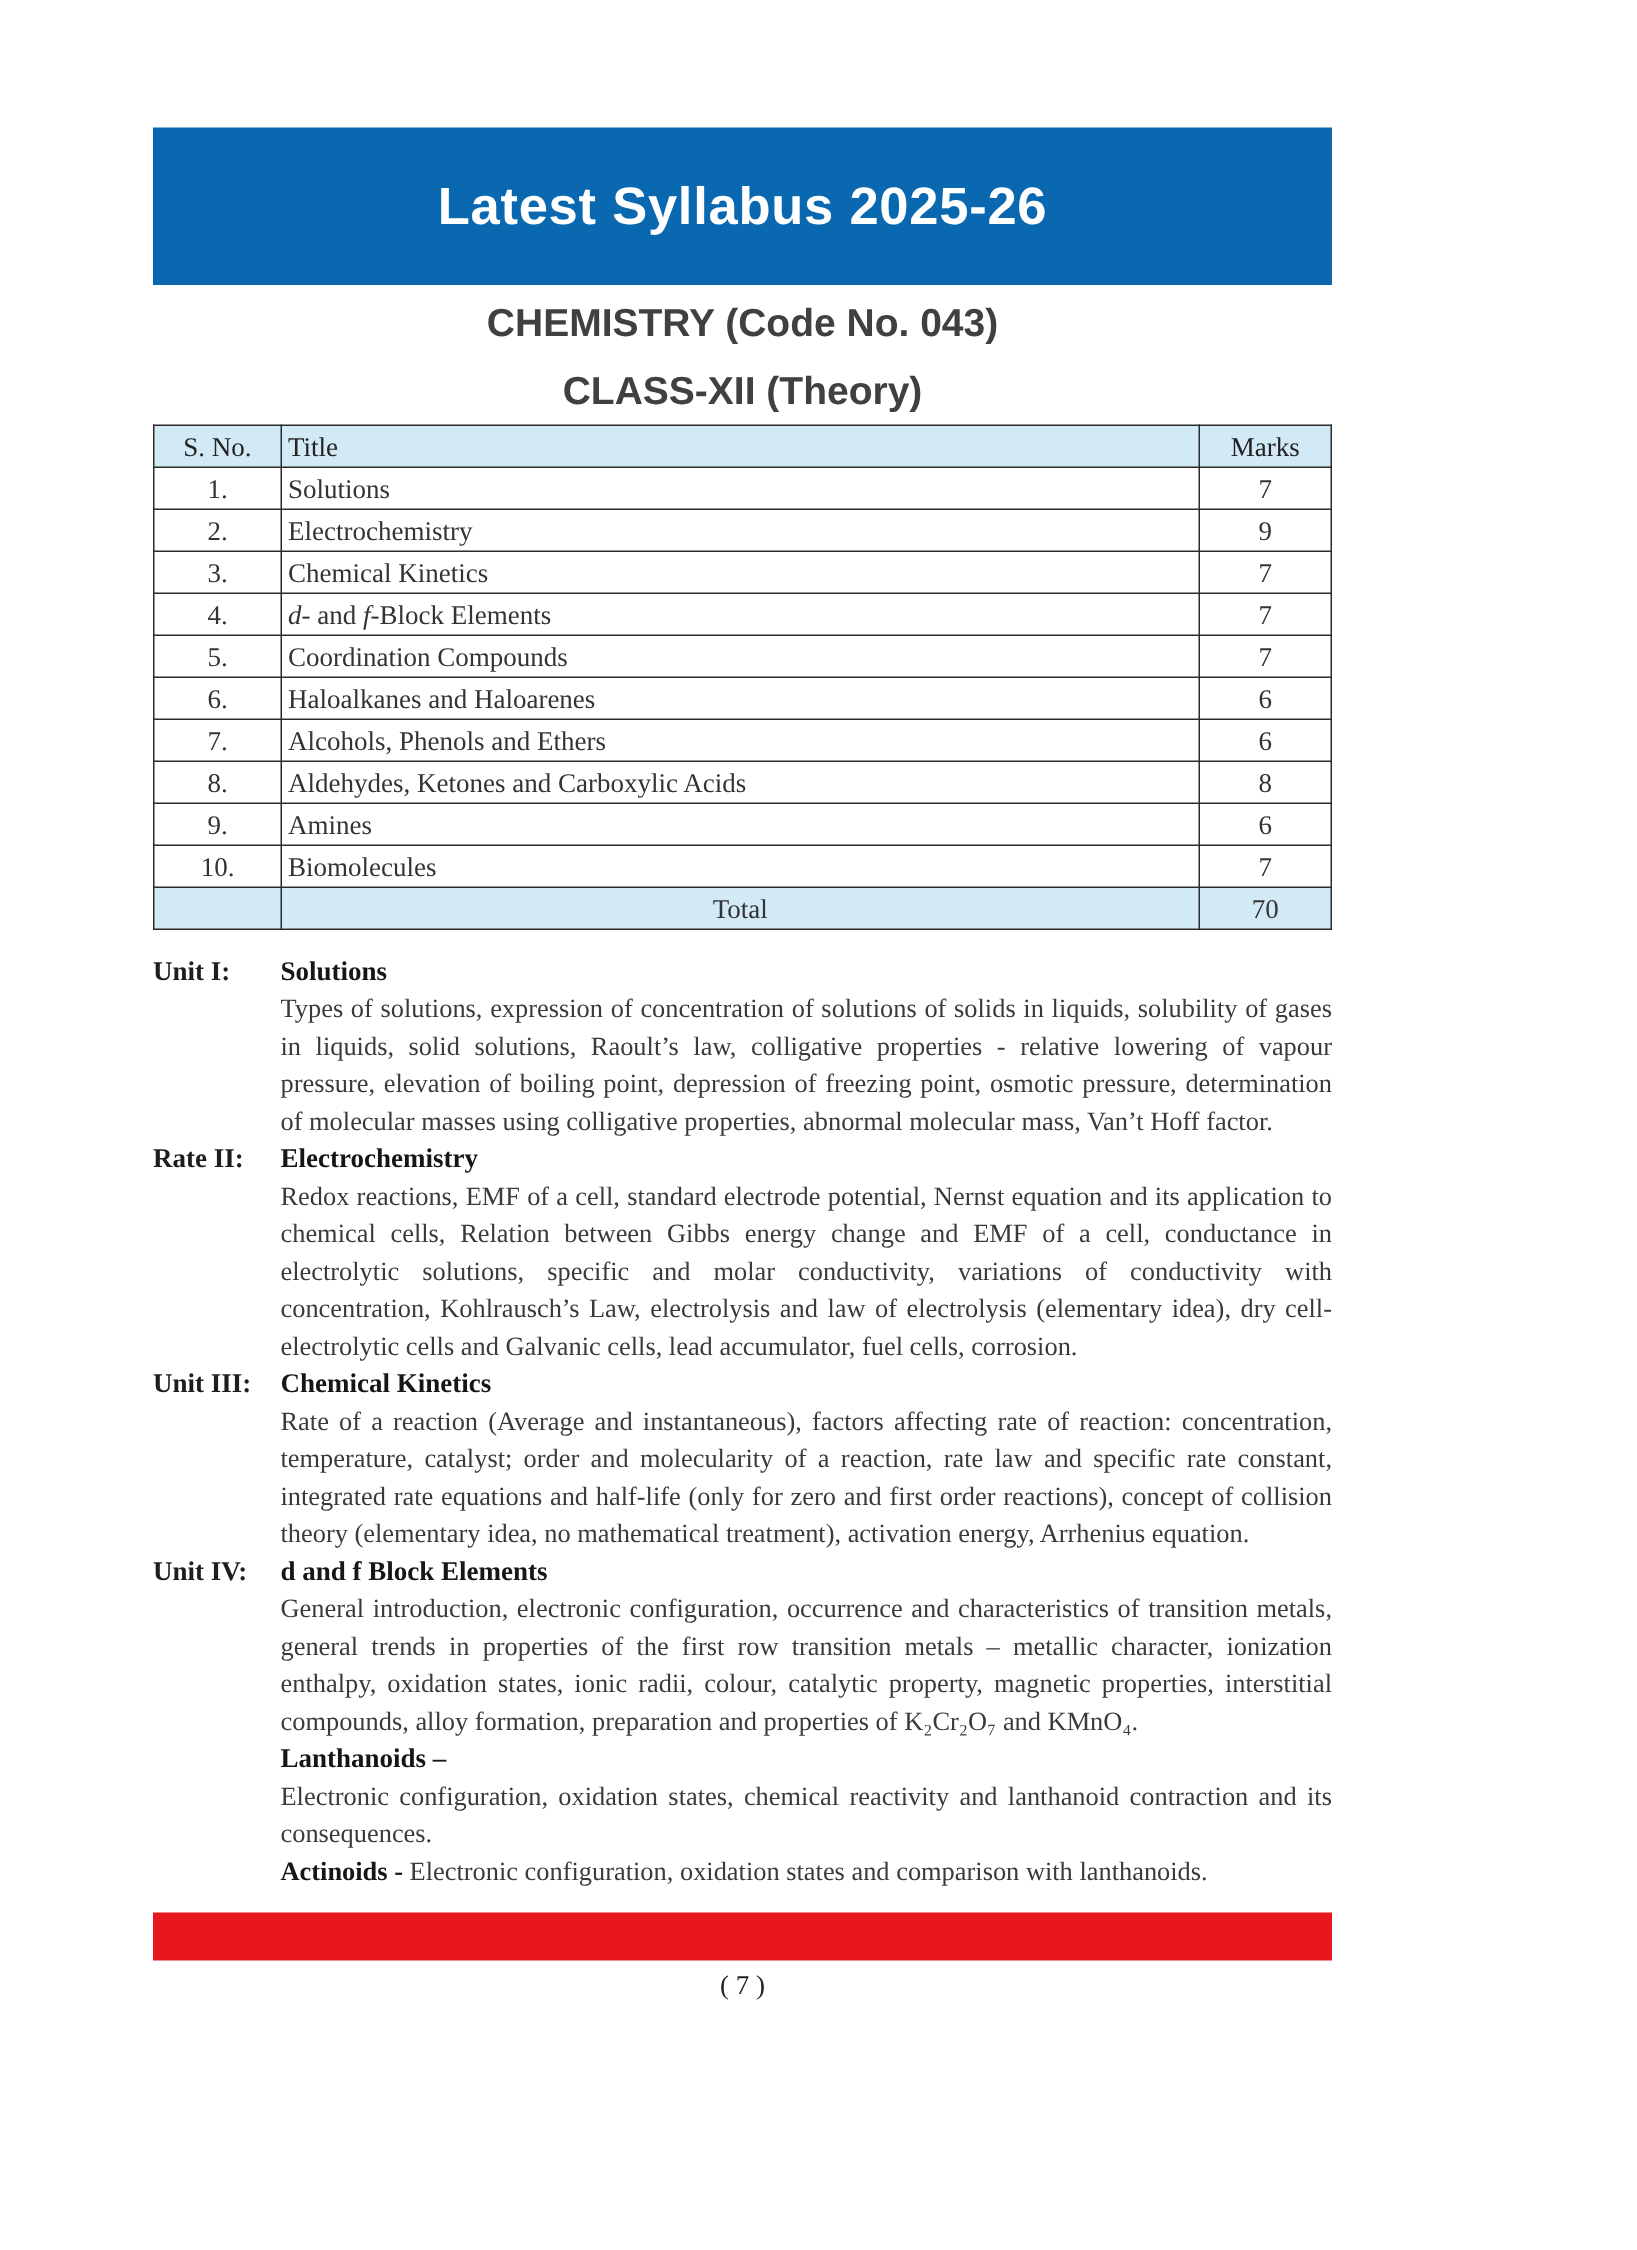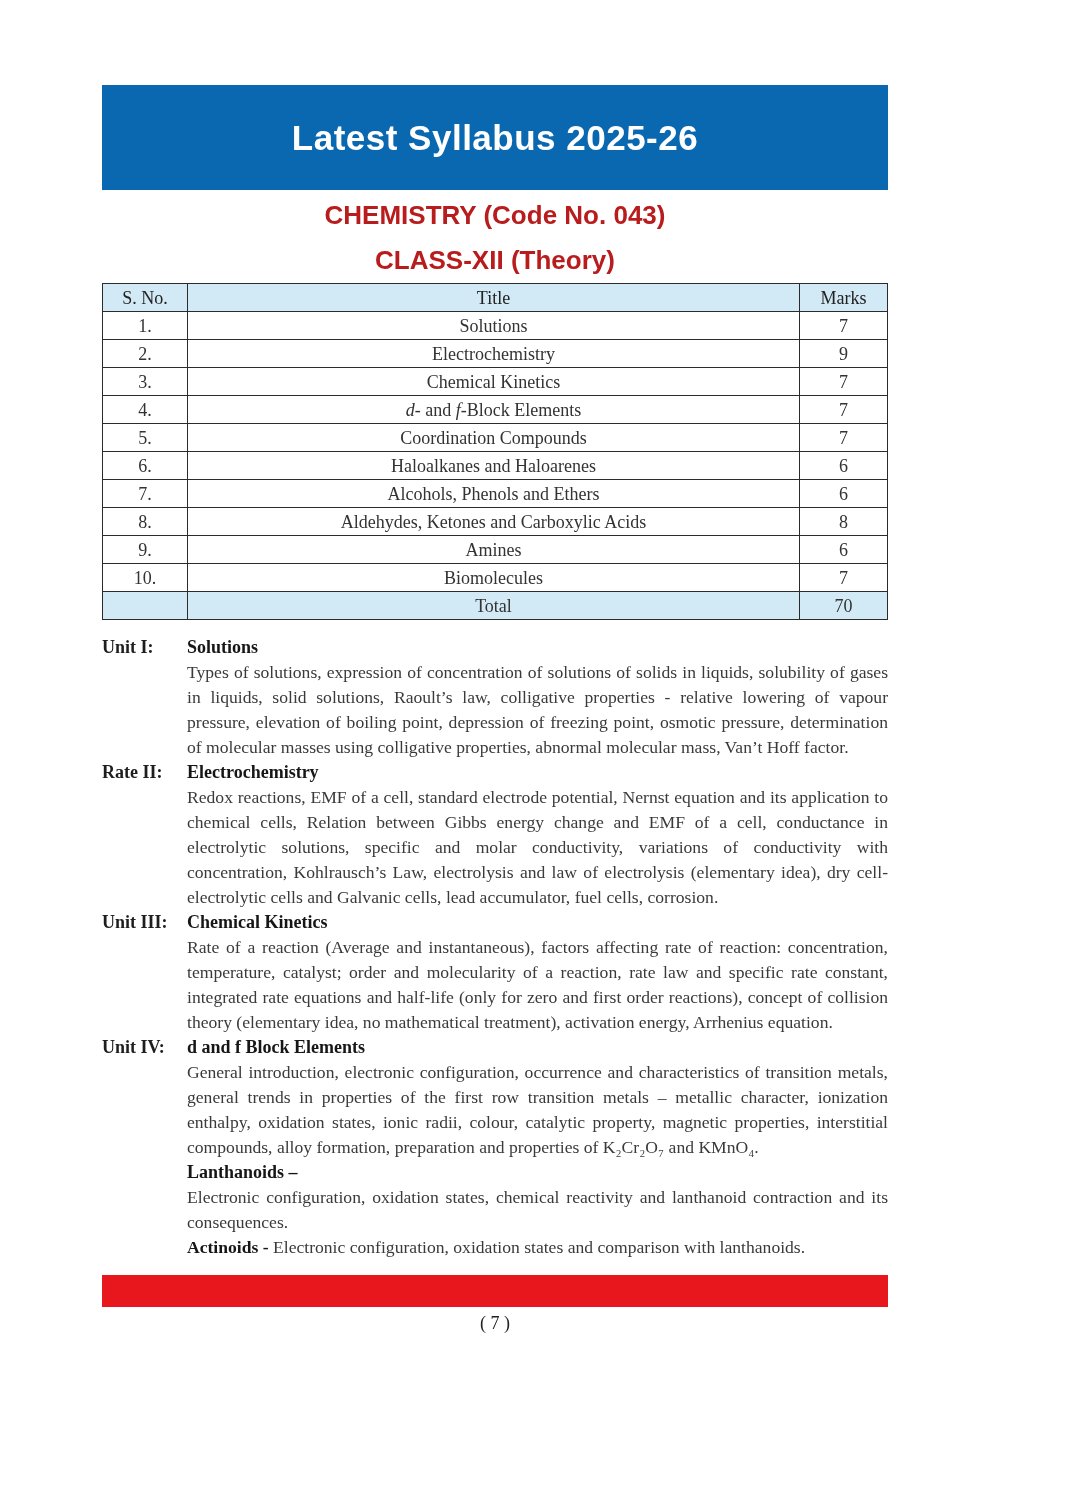--- a/index.html
+++ b/index.html
@@ -27,21 +27,21 @@
     font-weight:bold;font-size:35px;letter-spacing:.5px;
   }
   .issued{
     text-align:center;margin-top:15px;
     font-weight:bold;font-size:24px;
   }
   .issued sup{font-size:13px;}
   .subject,.klass{
     text-align:center;
     font-family:"Liberation Sans","DejaVu Sans",sans-serif;
-    font-weight:bold;font-size:26px;color:#b91c1c;
+    font-weight:bold;font-size:26px;color:#404040;
   }
   .subject{margin-top:10px;}
   .klass{margin-top:14px;}
 
   .time-marks{
     display:flex;justify-content:space-between;align-items:baseline;
     margin-top:38px;font-weight:bold;font-size:20px;
   }
 
   table.marks{
@@ -49,21 +49,21 @@
     font-size:18px;color:#333;table-layout:fixed;
   }
   table.marks th,table.marks td{
     border:1.6px solid #2b2b2b;height:28px;line-height:26px;
     font-weight:normal;padding:0 4px;
   }
   col.c-sno{width:85px;}
   col.c-marks{width:88px;}
   table.marks thead th{background:var(--table-header-bg);color:#222;}
   .th-sno,.td-sno{text-align:center;}
-  .th-title,.td-title{text-align:center;padding-left:14px;}
+  .th-title,.td-title{text-align:left;padding-left:14px;}
   .th-marks,.td-marks{text-align:center;}
   tr.total-row td{background:var(--table-header-bg);}
   tr.total-row .td-total{text-align:center;}
   .ital{font-style:italic;}
 
   #units{margin-top:15px;}
   .unit{display:grid;grid-template-columns:85px 1fr;}
   .unit-label{font-weight:bold;font-size:18px;line-height:25px;white-space:nowrap;}
   .unit-title{font-weight:bold;font-size:18px;line-height:25px;color:#161616;}
   .unit-body p{

